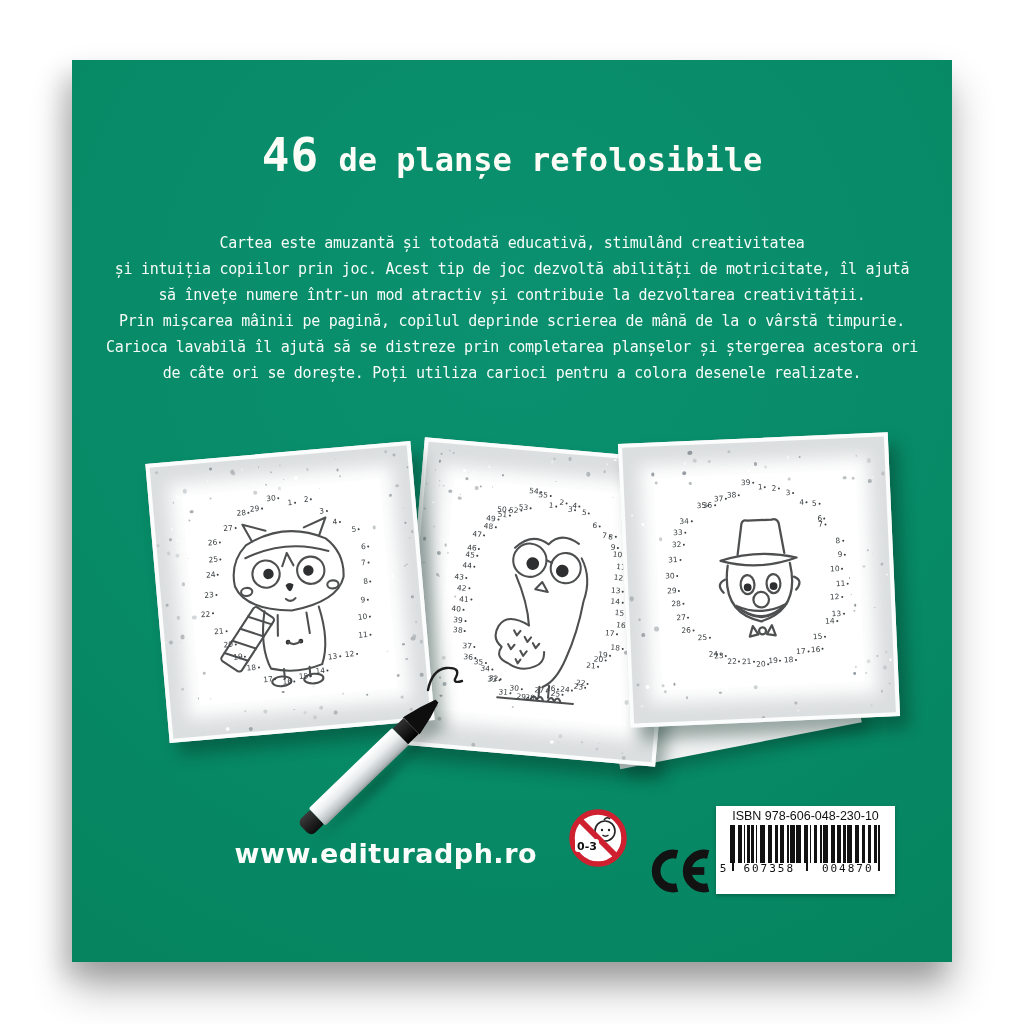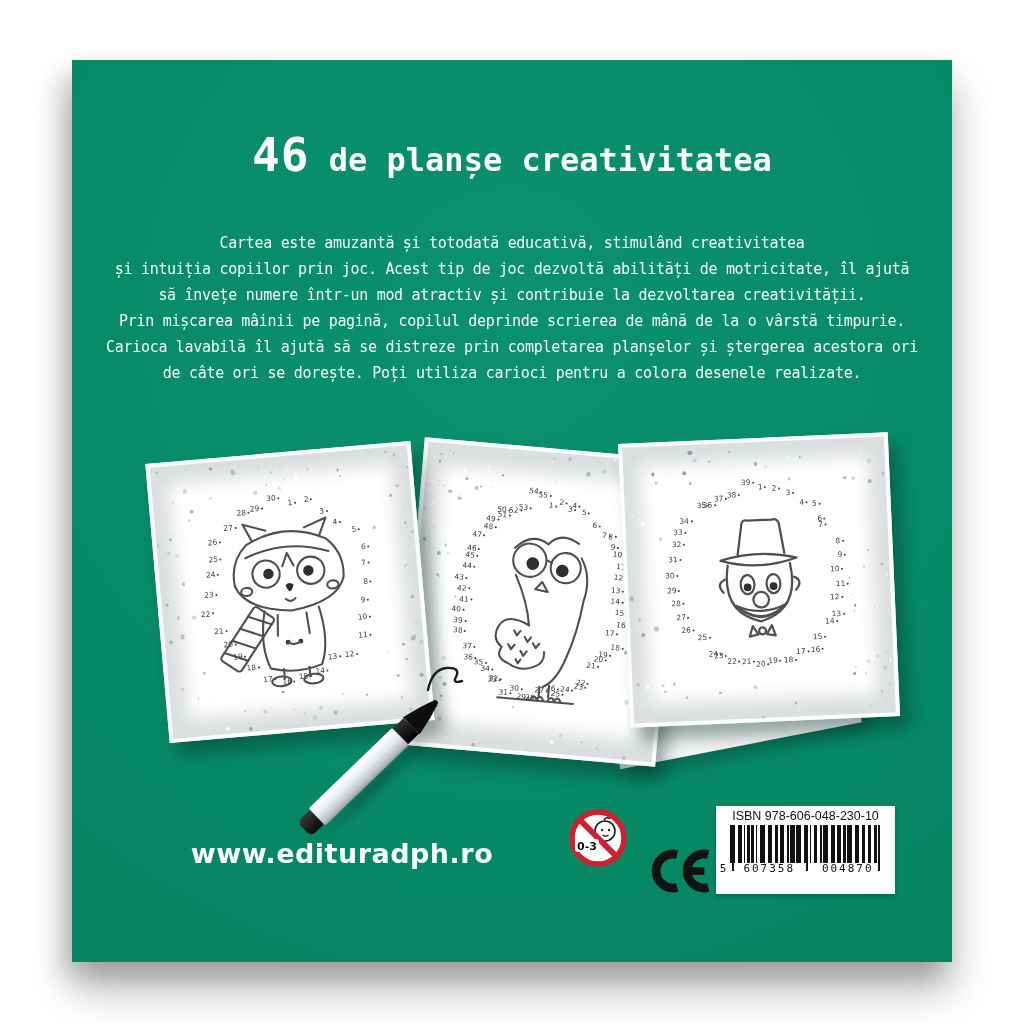--- a/index.html
+++ b/index.html
@@ -46,21 +46,21 @@
        align-items:center;transform:rotate(-44deg);z-index:8;}
   .pen-butt{width:18px;height:20px;background:linear-gradient(#3a3a3a,#0c0c0c);
        border-radius:6px 2px 2px 6px;}
   .pen-body{width:116px;height:24px;background:linear-gradient(#ffffff 8%,#e9eced 45%,#b9bfc1 85%,#969c9e);
        border-radius:2px;}
   .pen-collar{width:15px;height:22px;background:linear-gradient(#333,#000);}
   .pen-tip{width:36px;height:24px;background:#0e0e0e;
        clip-path:polygon(0 0,0 100%,55% 80%,100% 58%,100% 42%,55% 20%);}
   .squiggle{position:absolute;left:352px;top:598px;width:48px;height:36px;z-index:6;}
   
-  .website{position:absolute;left:60px;top:778px;width:420px;text-align:center;color:#fbfdfb;
+  .website{position:absolute;left:45px;top:778px;width:420px;text-align:right;color:#fbfdfb;
        font-weight:bold;font-size:27px;letter-spacing:.5px;font-family:"DejaVu Sans",sans-serif;}
   .safety{position:absolute;left:494px;top:748px;width:64px;height:60px;}
   .safety svg{width:100%;height:100%;}
   .safety-caption{position:absolute;left:456px;top:812px;width:140px;text-align:center;
        font-size:8.5px;line-height:11px;color:#10241d;white-space:pre-line;}
   .ce{position:absolute;left:578px;top:788px;width:64px;height:46px;}
   .ce svg{width:100%;height:100%;}
   
   .barcode{position:absolute;left:644px;top:746px;width:179px;height:88px;background:#ffffff;
        box-shadow:0 2px 4px rgba(0,0,0,.25);}
@@ -77,21 +77,21 @@
   .lineart{stroke:#4d4f50;stroke-width:2.6;fill:none;stroke-linecap:round;stroke-linejoin:round;}
   .fillart{fill:#2e2f30;stroke:none;}
 </style>
 </head>
 <body>
 
 <div class="page">
   <div class="cover">
 
     <div class="title">
-      <span class="num">46</span><span class="rest"> de planșe creativitatea</span>
+      <span class="num">46</span><span class="rest"> de planșe refolosibile</span>
     </div>
     <div class="intro">Cartea este amuzantă și totodată educativă, stimulând creativitatea
 și intuiția copiilor prin joc. Acest tip de joc dezvoltă abilități de motricitate, îl ajută
 să învețe numere într-un mod atractiv și contribuie la dezvoltarea creativității.
 Prin mișcarea mâinii pe pagină, copilul deprinde scrierea de mână de la o vârstă timpurie.
 Carioca lavabilă îl ajută să se distreze prin completarea planșelor și ștergerea acestora ori
 de câte ori se dorește. Poți utiliza carioci pentru a colora desenele realizate.</div>
 
     <div class="card-behind"></div>
 

